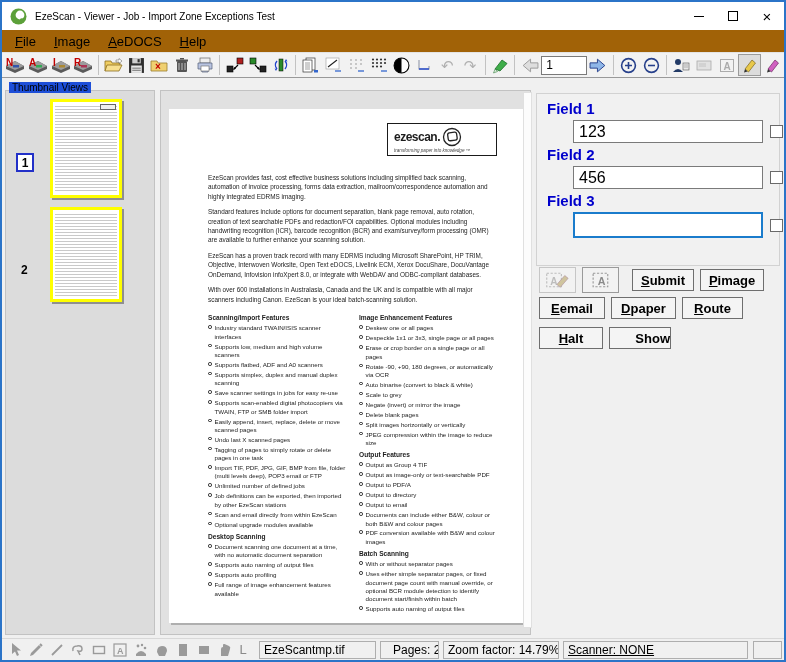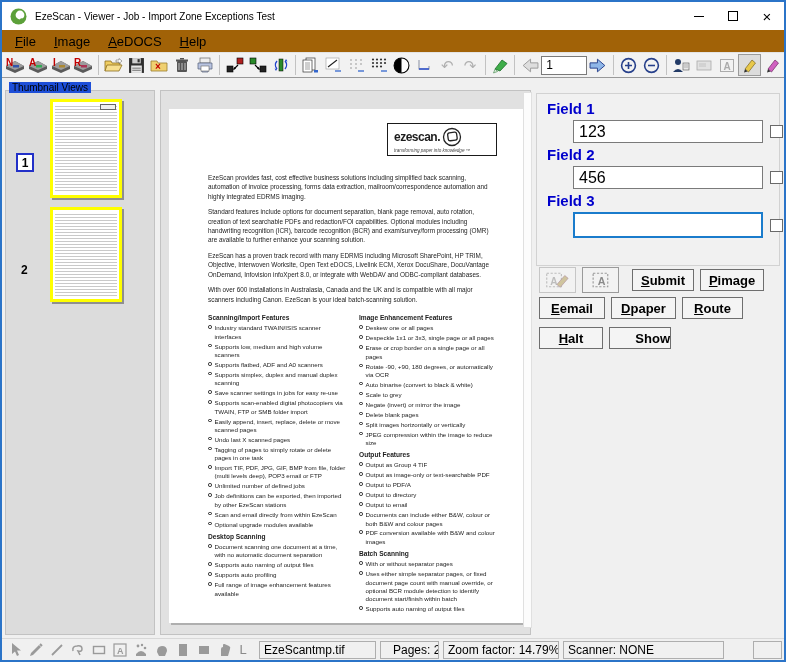--- a/index.html
+++ b/index.html
@@ -65,21 +65,21 @@
   .icon-btn.disabled{border-color:#c6c6c6;}
   
   .statusbar{position:absolute;left:0;right:0;bottom:0;height:22px;background:#f0f0f0;border-top:1px solid #d8d8d8;display:flex;align-items:center;padding:0 2px;}
   .sb-icons{display:flex;align-items:center;}
   .sbi{width:21px;height:18px;display:flex;align-items:center;justify-content:center;}
   .sb-L{font-size:13px;color:#8a8a8a;width:16px;text-align:center;}
   .sb-seg{height:18px;border:1px solid #aeaeae;background:#f0f0f0;font-size:12px;display:flex;align-items:center;padding:0 4px;margin-left:4px;white-space:nowrap;overflow:hidden;}
   .seg-file{width:117px;margin-left:8px;}
   .seg-pages{width:59px;padding-left:12px;}
   .seg-zoom{width:116px;}
-  .seg-scanner{width:161px;}
+  .seg-scanner{width:185px;text-decoration:underline;}
   .seg-last{width:29px;margin-left:auto;}
   u{text-decoration:underline;}
 </style>
 </head>
 <body>
 
 <div id="window">
 
   <div class="titlebar">
     <span class="app-logo">

